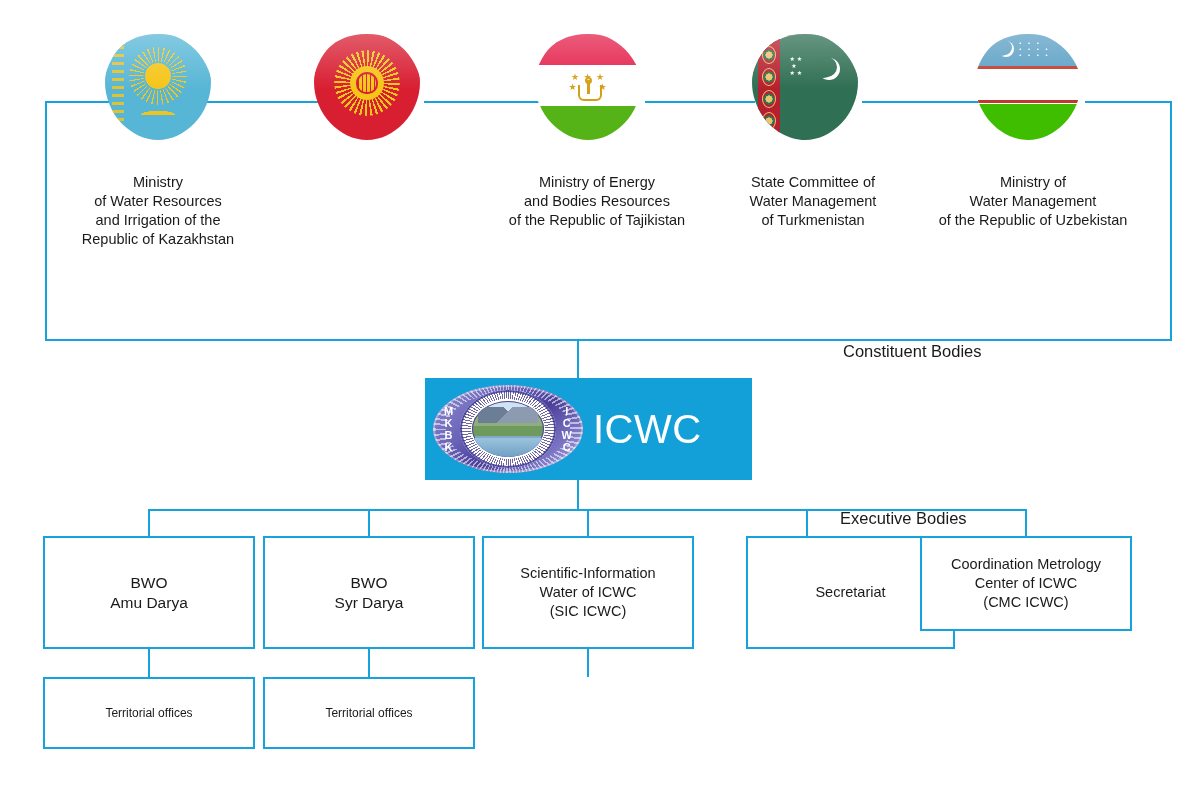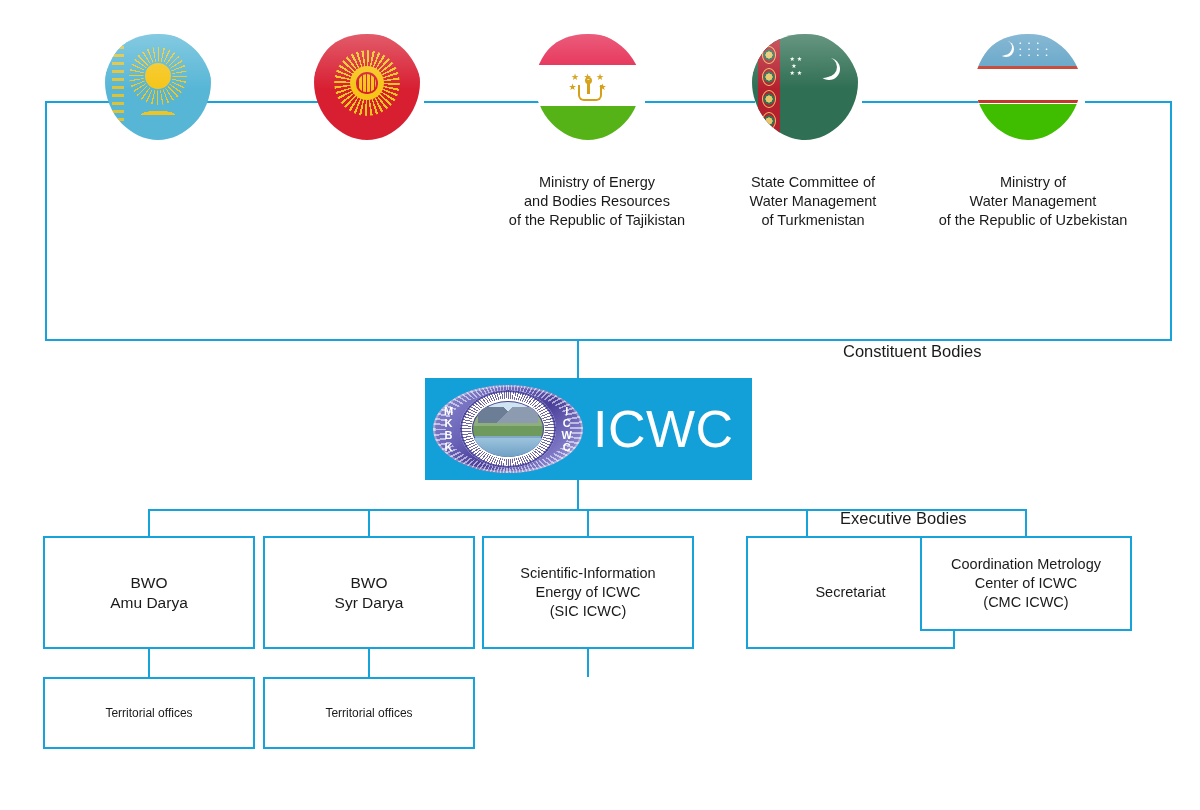--- a/index.html
+++ b/index.html
@@ -154,21 +154,21 @@
   .rail-label{
     position:absolute;font-size:16.5px;color:#1a1a1a;white-space:nowrap;
   }
 
   
   #icwc-box{
     position:absolute;left:425px;top:378px;width:327px;height:102px;
     background:#13a0d8;display:flex;align-items:center;
   }
   #icwc-title{
-    color:#ffffff;font-size:52px;letter-spacing:.5px;margin-left:10px;
+    color:#ffffff;font-size:40px;letter-spacing:.5px;margin-left:10px;
   }
   .emblem{
     position:relative;width:150px;height:88px;margin-left:8px;flex:0 0 auto;
   }
   .emblem .ring{
     position:absolute;left:0;top:0;width:150px;height:88px;border-radius:50%;
     background:linear-gradient(140deg,#8f8fd0 0%,#6a63b8 35%,#4b3f9a 55%,#7f7ac7 80%,#b8b4e0 100%);
     box-shadow:inset 0 0 0 2px rgba(255,255,255,.35);
   }
   .emblem .ring-text{
@@ -293,20 +293,24 @@
       <div class="ur1"></div>
       <div class="uw"></div>
       <div class="ur2"></div>
       <div class="ug"></div>
       <div class="umoon"></div>
       <div class="udots">• • •<br>• • • •<br>• • • •</div>
       <div class="gloss"></div>
     </div>
   </div>
 
+  <div class="country-label" style="left:58px;top:173px;width:200px;">Ministry
+of Water Resources
+and Irrigation of the
+Republic of Kazakhstan</div>
   <div class="country-label" style="left:478px;top:173px;width:238px;">Ministry of Energy
 and Bodies Resources
 of the Republic of Tajikistan</div>
   <div class="country-label" style="left:718px;top:173px;width:190px;">State Committee of
 Water Management
 of Turkmenistan</div>
   <div class="country-label" style="left:908px;top:173px;width:250px;">Ministry of
 Water Management
 of the Republic of Uzbekistan</div>
 
@@ -351,21 +355,21 @@
   <div class="org-box big" style="left:43px;top:536px;width:212px;height:113px;">
     <div class="txt">BWO
 Amu Darya</div>
   </div>
   <div class="org-box big" style="left:263px;top:536px;width:212px;height:113px;">
     <div class="txt">BWO
 Syr Darya</div>
   </div>
   <div class="org-box" style="left:482px;top:536px;width:212px;height:113px;">
     <div class="txt">Scientific-Information
-Energy of ICWC
+Water of ICWC
 (SIC ICWC)</div>
   </div>
   <div class="org-box" style="left:702px;top:536px;width:209px;height:113px;margin-left:44px;">
     <div class="txt">Secretariat</div>
   </div>
   <div class="org-box" style="left:920px;top:536px;width:212px;height:95px;">
     <div class="txt">Coordination Metrology
 Center of ICWC
 (CMC ICWC)</div>
   </div>

